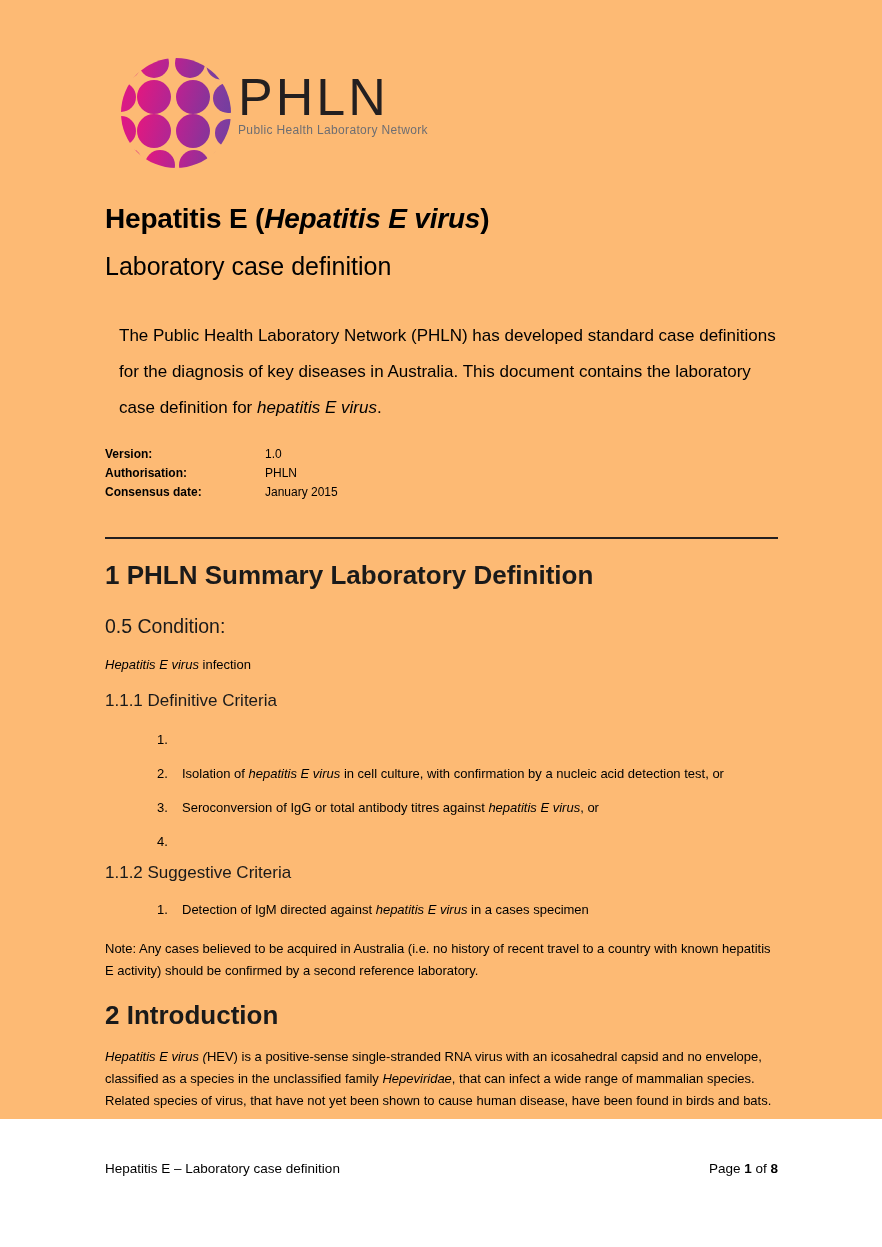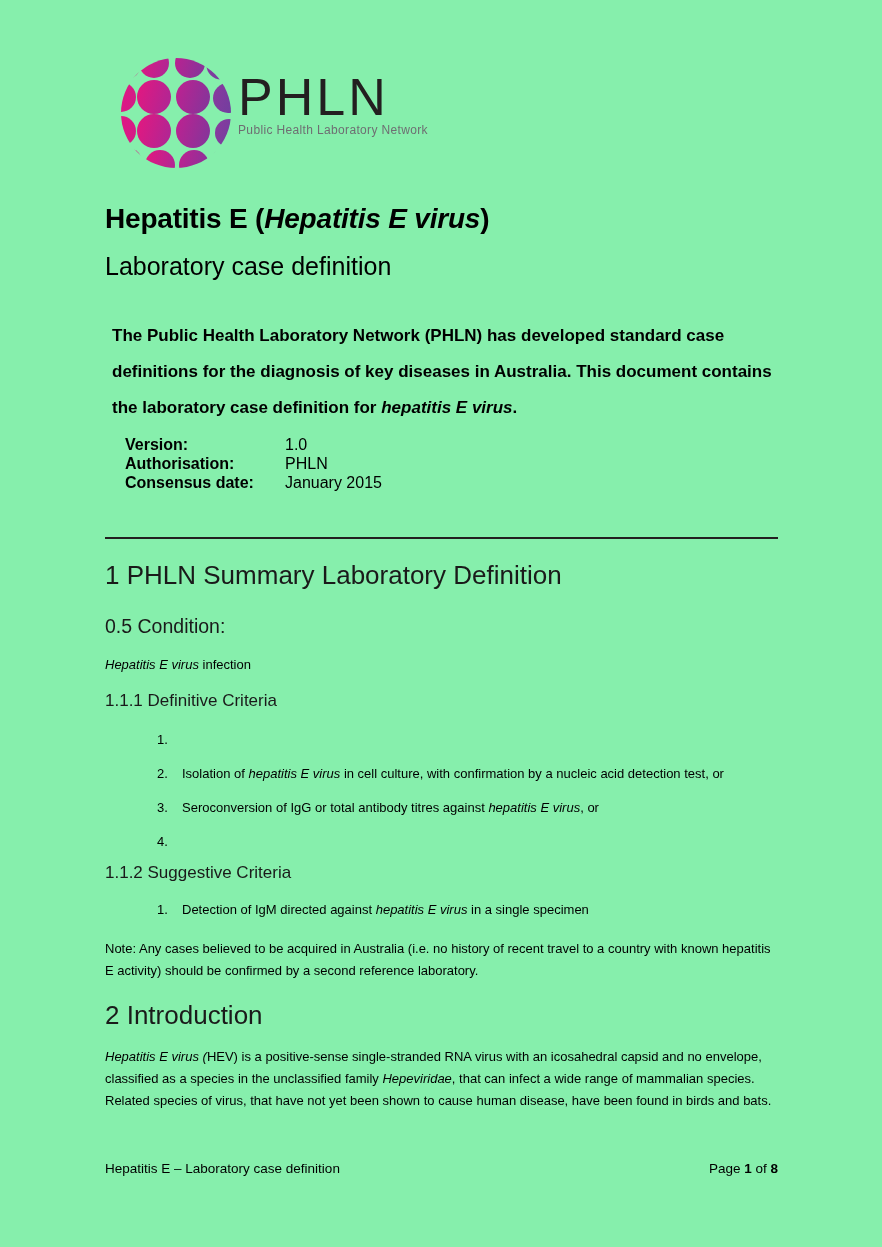--- a/index.html
+++ b/index.html
@@ -14,22 +14,22 @@
     position: relative;
     font-family: "Liberation Sans", sans-serif;
     color: #000000;
     overflow: hidden;
   }
 
   .page {
     position: absolute;
     left: 0; top: 0;
     width: 882px;
-    height: 1247px;
-    background: #86efac;
+    height: 1119px;
+    background: #fdba74;
   }
 
   
   .logo-block {
     position: absolute;
     left: 105px;
     top: 57px;
     width: 340px;
     height: 115px;
   }
@@ -80,38 +80,36 @@
     top: 252px;
     font-size: 25px;
     font-weight: 400;
     color: #000;
     white-space: nowrap;
   }
 
   
   .intro {
     position: absolute;
-    left: 112px;
+    left: 119px;
     top: 318px;
     width: 665px;
     font-size: 17px;
     line-height: 36px;
     color: #000;
-    font-weight: bold;
   }
   .intro em { font-style: italic; }
 
   
   .meta {
     position: absolute;
     left: 105px;
-    top: 435px;
-    font-size: 16px;
+    top: 445px;
+    font-size: 12px;
     line-height: 19px;
-    margin-left: 20px;
   }
   .meta-row { display: flex; }
   .meta-label {
     width: 160px;
     font-weight: bold;
   }
   .meta-value { font-weight: 400; }
 
   
   .divider {
@@ -121,21 +119,21 @@
     width: 673px;
     height: 0;
     border-top: 2px solid #231f20;
   }
 
   
   .h1 {
     position: absolute;
     left: 105px;
     font-size: 26px;
-    font-weight: 400;
+    font-weight: 700;
     font-stretch: condensed;
     color: #1a1a1a;
     white-space: nowrap;
   }
   .h2 {
     position: absolute;
     left: 105px;
     font-size: 19.5px;
     font-weight: 400;
     font-stretch: condensed;
@@ -303,21 +301,21 @@
     <li class="li">
       <span class="li-num">4.</span>
     </li>
   </ol>
 
   <div class="h3" style="top:863px;">1.1.2 Suggestive Criteria</div>
 
   <ol class="olist" style="top:899px; list-style:none; margin:0; padding:0;">
     <li class="li">
       <span class="li-num">1.</span>
-      <span class="li-text"><span>Detection of IgM directed against </span><em>hepatitis E virus</em><span> in a single specimen</span></span>
+      <span class="li-text"><span>Detection of IgM directed against </span><em>hepatitis E virus</em><span> in a cases specimen</span></span>
     </li>
   </ol>
 
   <div class="body-sm" style="top:938px; width:668px;">Note: Any cases believed to be acquired in Australia (i.e. no history of recent travel to a country with known hepatitis E activity) should be confirmed by a second reference laboratory.</div>
 
   <div class="h1" style="top:1000px;">2 Introduction</div>
 
   <div class="body-sm" style="top:1046px; width:670px;"><em>Hepatitis E virus (</em><span>HEV) is a positive-sense single-stranded RNA virus with an icosahedral capsid and no envelope, classified as a species in the unclassified family </span><em>Hepeviridae</em><span>, that can infect a wide range of mammalian species. Related species of virus, that have not yet been shown to cause human disease, have been found in birds and bats.</span></div>
 
   <div class="footer">

